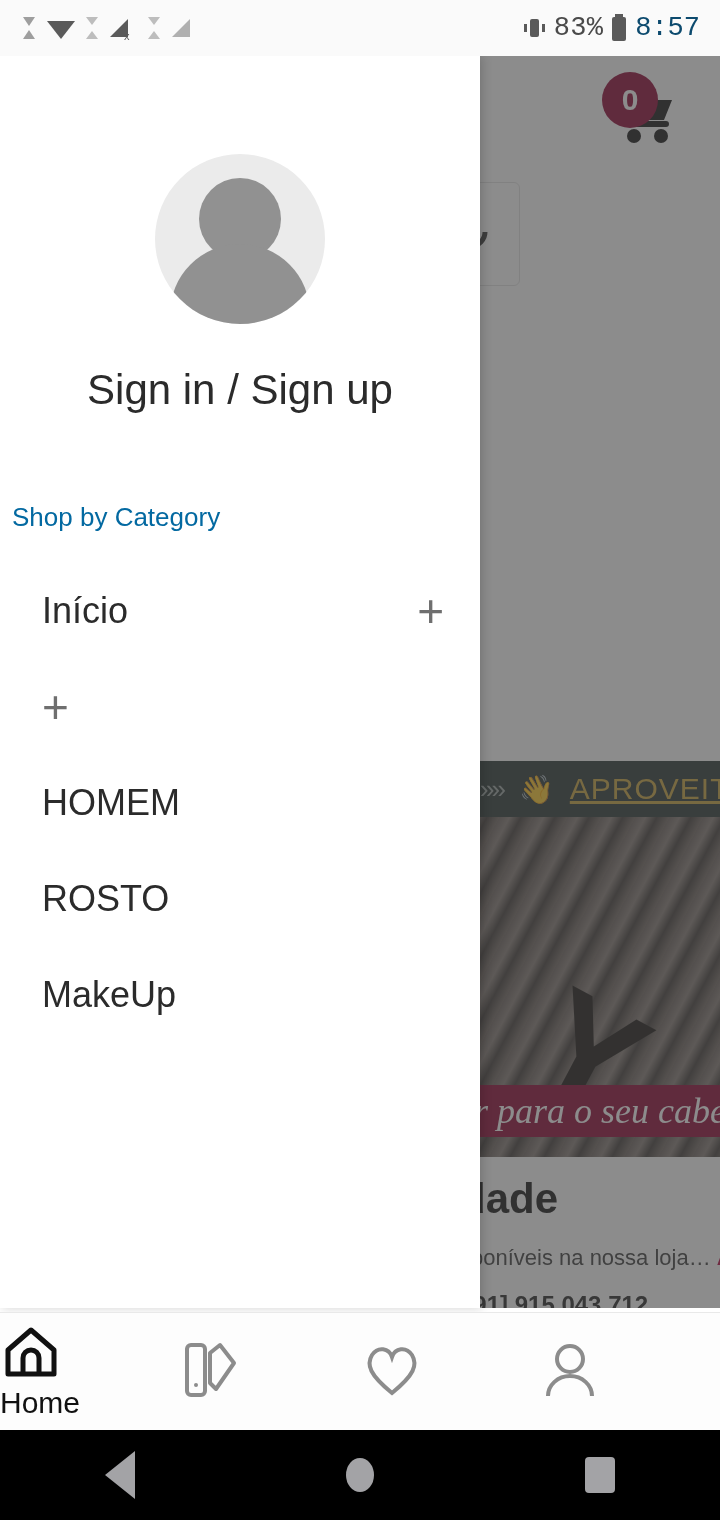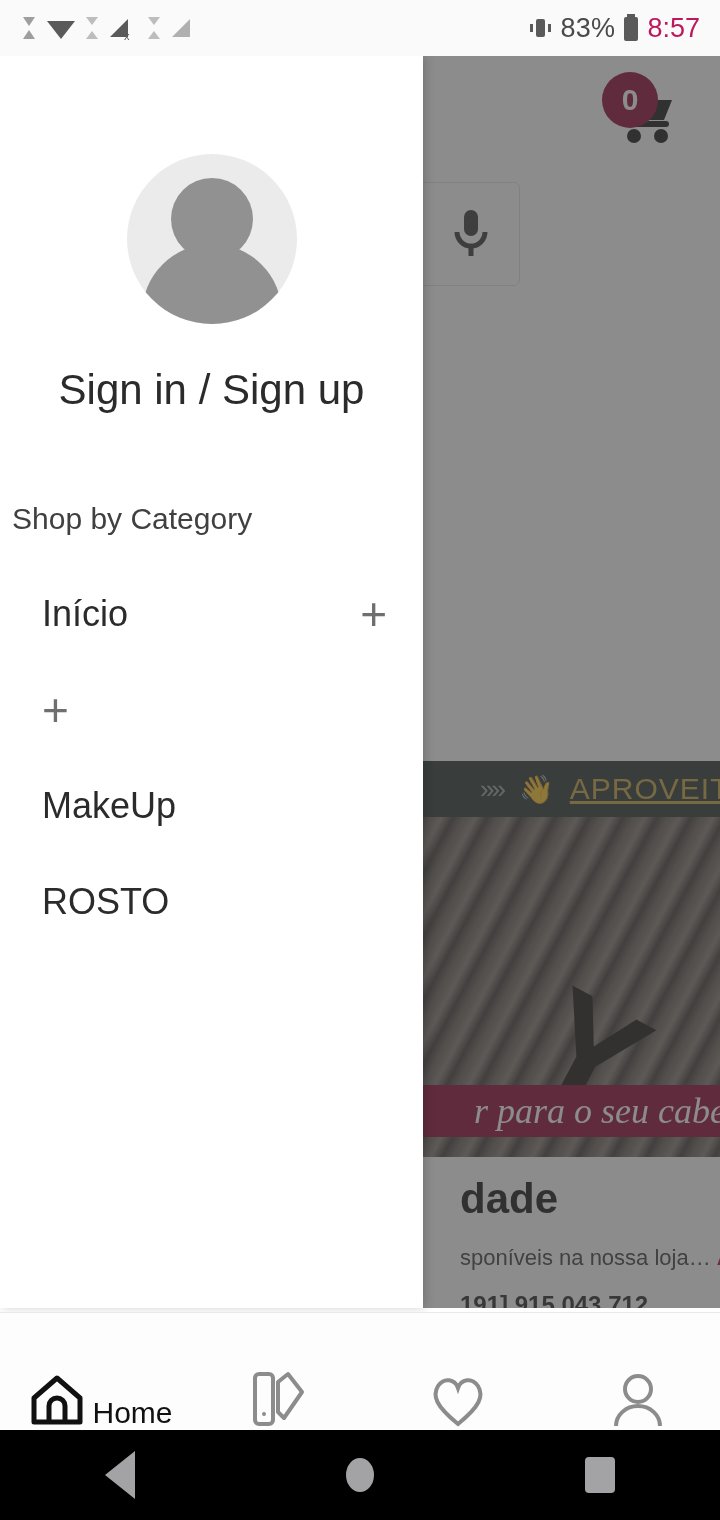--- a/index.html
+++ b/index.html
@@ -10,23 +10,23 @@
   }
   #screen { position:relative; width:720px; height:1520px; background:#fff; overflow:hidden; }
 
   
   .statusbar {
     position:absolute; top:0; left:0; width:720px; height:56px;
     background:#fafafa; display:flex; align-items:center;
     padding:0 20px; z-index:60;
   }
   .sb-left { display:flex; align-items:center; gap:6px; flex:1; }
-  .sb-right { display:flex; align-items:center; gap:6px; }
+  .sb-right { display:flex; align-items:center; gap:6px;font-family:Liberation Mono, monospace; }
   .sb-text { font-size:27px; color:#4a4a4a; letter-spacing:0.3px; }
-  .sb-time { font-size:27px; color:#be185d; }
+  .sb-time { font-size:27px; color:#0c4a6e; }
 
   
   .app-behind {
     position:absolute; top:56px; left:0; width:720px; height:1252px;
     background:#fff; overflow:hidden; z-index:5;
   }
   .ab-header { position:relative; height:120px; background:#fff; }
   .ab-cart { position:absolute; right:40px; top:28px; width:74px; height:64px; }
   .ab-badge {
     position:absolute; right:22px; top:-12px;
@@ -122,46 +122,46 @@
   .ab-f-phone { font-size:24px; font-weight:700; color:#222; margin-top:20px; white-space:nowrap; }
 
   
   .scrim {
     position:absolute; top:56px; left:0; width:720px; height:1252px;
     background:rgba(70,70,70,0.62); z-index:20;
   }
 
   
   .drawer {
-    position:absolute; top:56px; left:0; width:423px; height:1252px;
+    position:absolute; top:56px; left:0; width:480px; height:1252px;
     background:#fff; z-index:30; overflow:hidden;
     box-shadow:2px 0 10px rgba(0,0,0,0.18);
   }
   .avatar-wrap { display:flex; justify-content:center; padding-top:98px; }
   .avatar { width:170px; height:170px; border-radius:50%; background:#ebebeb; position:relative; overflow:hidden; }
   .avatar .head { position:absolute; left:50%; top:24px; transform:translateX(-50%); width:82px; height:82px; border-radius:50%; background:#919191; }
   .avatar .body { position:absolute; left:50%; bottom:-18px; transform:translateX(-50%); width:140px; height:98px; border-radius:70px 70px 0 0; background:#919191; }
   .signin { text-align:center; font-size:42px; color:#2b2b2b; margin-top:42px; }
 
-  .shop-by { font-size:30px; color:#404040; padding:0 0 0 12px; margin-top:88px; }
+  .shop-by { font-size:26px; color:#0369a1; padding:0 0 0 12px; margin-top:88px; }
 
   .menu { margin-top:30px;padding-left:22px; }
   .menu-item {
     height:96px; display:flex; align-items:center; padding:0 36px 0 20px;
   }
   .menu-label { flex:1; font-size:36px; color:#2b2b2b; }
   .plus { font-size:46px; color:#6f6f6f; line-height:1; font-weight:300; }
 
   
   .bottomnav {
     position:absolute; left:0; top:1312px; width:720px; height:118px;
     background:#fdfdfd; border-top:1px solid #e9e9e9;
     display:flex; z-index:70;
   }
-  .nav-item { flex:1; display:flex; align-items:flex-end; justify-content:center; gap:4px;padding-left:19px; }
+  .nav-item { flex:1; display:flex; flex-direction:column; align-items:flex-start; justify-content:center; gap:4px; }
   .nav-label { font-size:30px; color:#111; }
 
   
   .androidnav {
     position:absolute; left:0; top:1430px; width:720px; height:90px;
     background:#000; display:flex; align-items:center; justify-content:space-around; z-index:80;
   }
   .an-back { width:0; height:0; border-top:24px solid transparent; border-bottom:24px solid transparent; border-right:30px solid #a3a3a6; }
   .an-home { width:28px; height:34px; border-radius:50%; background:#a3a3a6; }
   .an-recent { width:30px; height:36px; border-radius:4px; background:#a3a3a6; }
@@ -298,24 +298,27 @@
 
     <div class="menu">
       <div class="menu-item">
         <span class="menu-label">Início</span>
         <span class="plus">+</span>
       </div>
       <div class="menu-item">
         <span class="plus">+</span>
       </div>
       <div class="menu-item">
+        <span class="menu-label">HOMEM</span>
+      </div>
+      <div class="menu-item">
+        <span class="menu-label">ROSTO</span>
+      </div>
+      <div class="menu-item">
         <span class="menu-label">MakeUp</span>
-      </div>
-      <div class="menu-item">
-        <span class="menu-label">ROSTO</span>
       </div>
 
     </div>
   </div>
 
   <div class="bottomnav">
     <div class="nav-item">
       <svg width="62" height="58" viewBox="0 0 62 58">
         <path d="M8 26 L31 6 L54 26 L54 50 L8 50 Z" fill="none" stroke="#111" stroke-width="5" stroke-linejoin="round"></path>
         <path d="M23 50 L23 34 a8 8 0 0 1 16 0 L39 50" fill="none" stroke="#111" stroke-width="5"></path>

